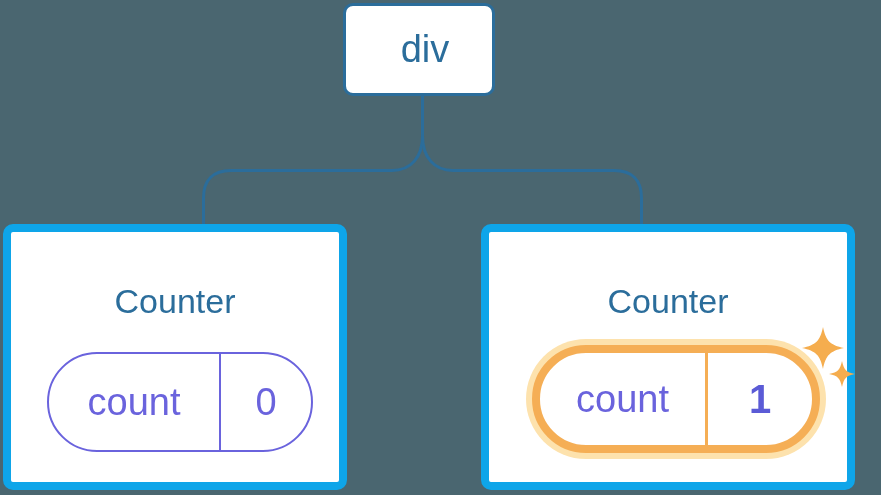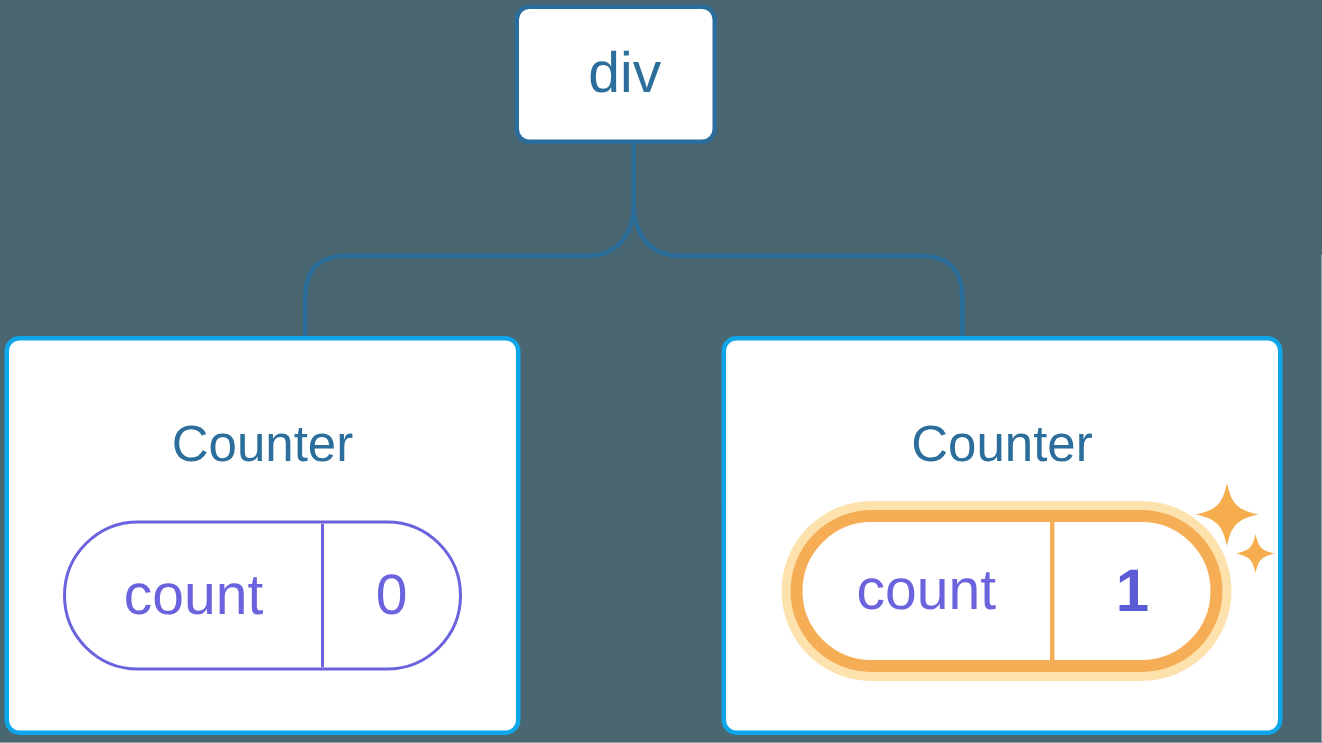--- a/index.html
+++ b/index.html
@@ -12,21 +12,21 @@
     width: 881px;
     height: 495px;
     background: #4a6670;
     overflow: hidden;
   }
   
   .root-node {
     position: absolute;
     left: 343px;
     top: 3px;
-    width: 135px;
+    width: 152px;
     height: 93px;
     box-sizing: border-box;
     background: #ffffff;
     border: 3px solid #2b6d9b;
     border-radius: 10px;
     display: flex;
     align-items: center;
     justify-content: center;
     font-size: 38px;
     font-weight: 500;
@@ -40,21 +40,21 @@
     top: 0;
     pointer-events: none;
   }
   
   .card {
     position: absolute;
     top: 224px;
     height: 266px;
     box-sizing: border-box;
     background: #ffffff;
-    border: 3px solid #0ea5e9;
+    border: 8px solid #0ea5e9;
     border-radius: 10px;
   }
   .card-left  { left: 3px;   width: 344px; }
   .card-right { left: 481px; width: 374px; }
   .card-title {
     position: absolute;
     left: 0;
     right: 0;
     top: 50px;
     text-align: center;

